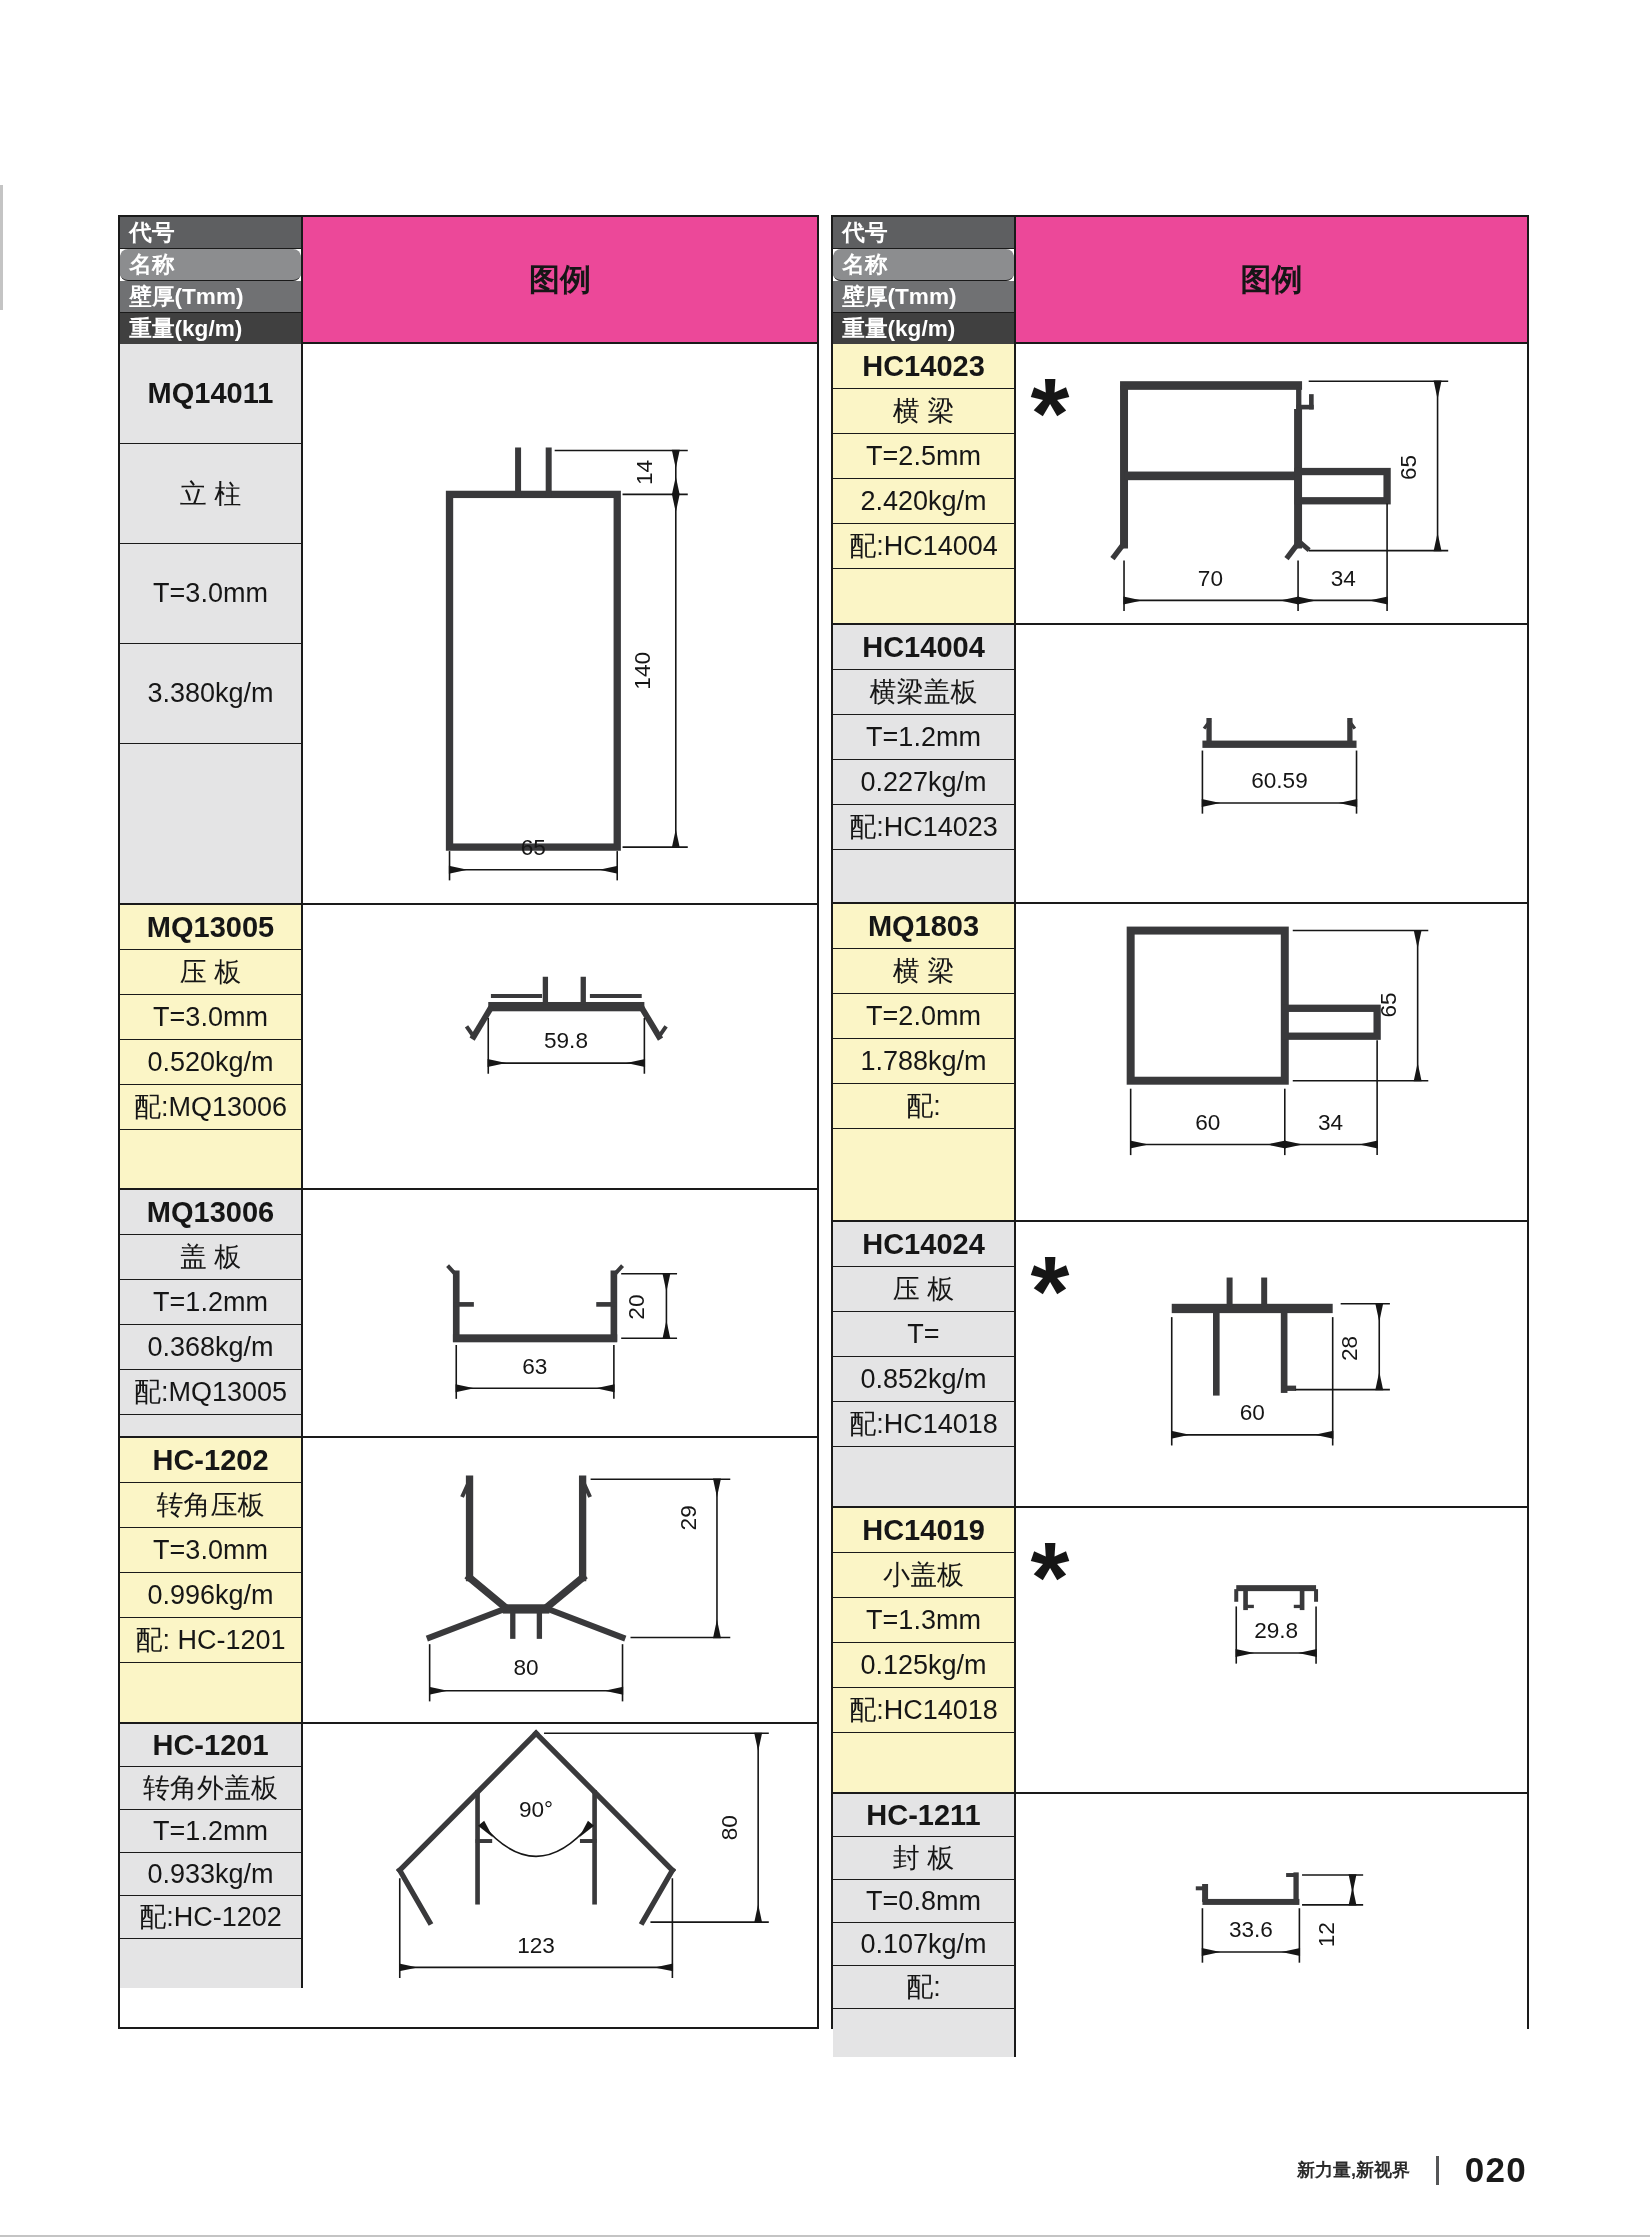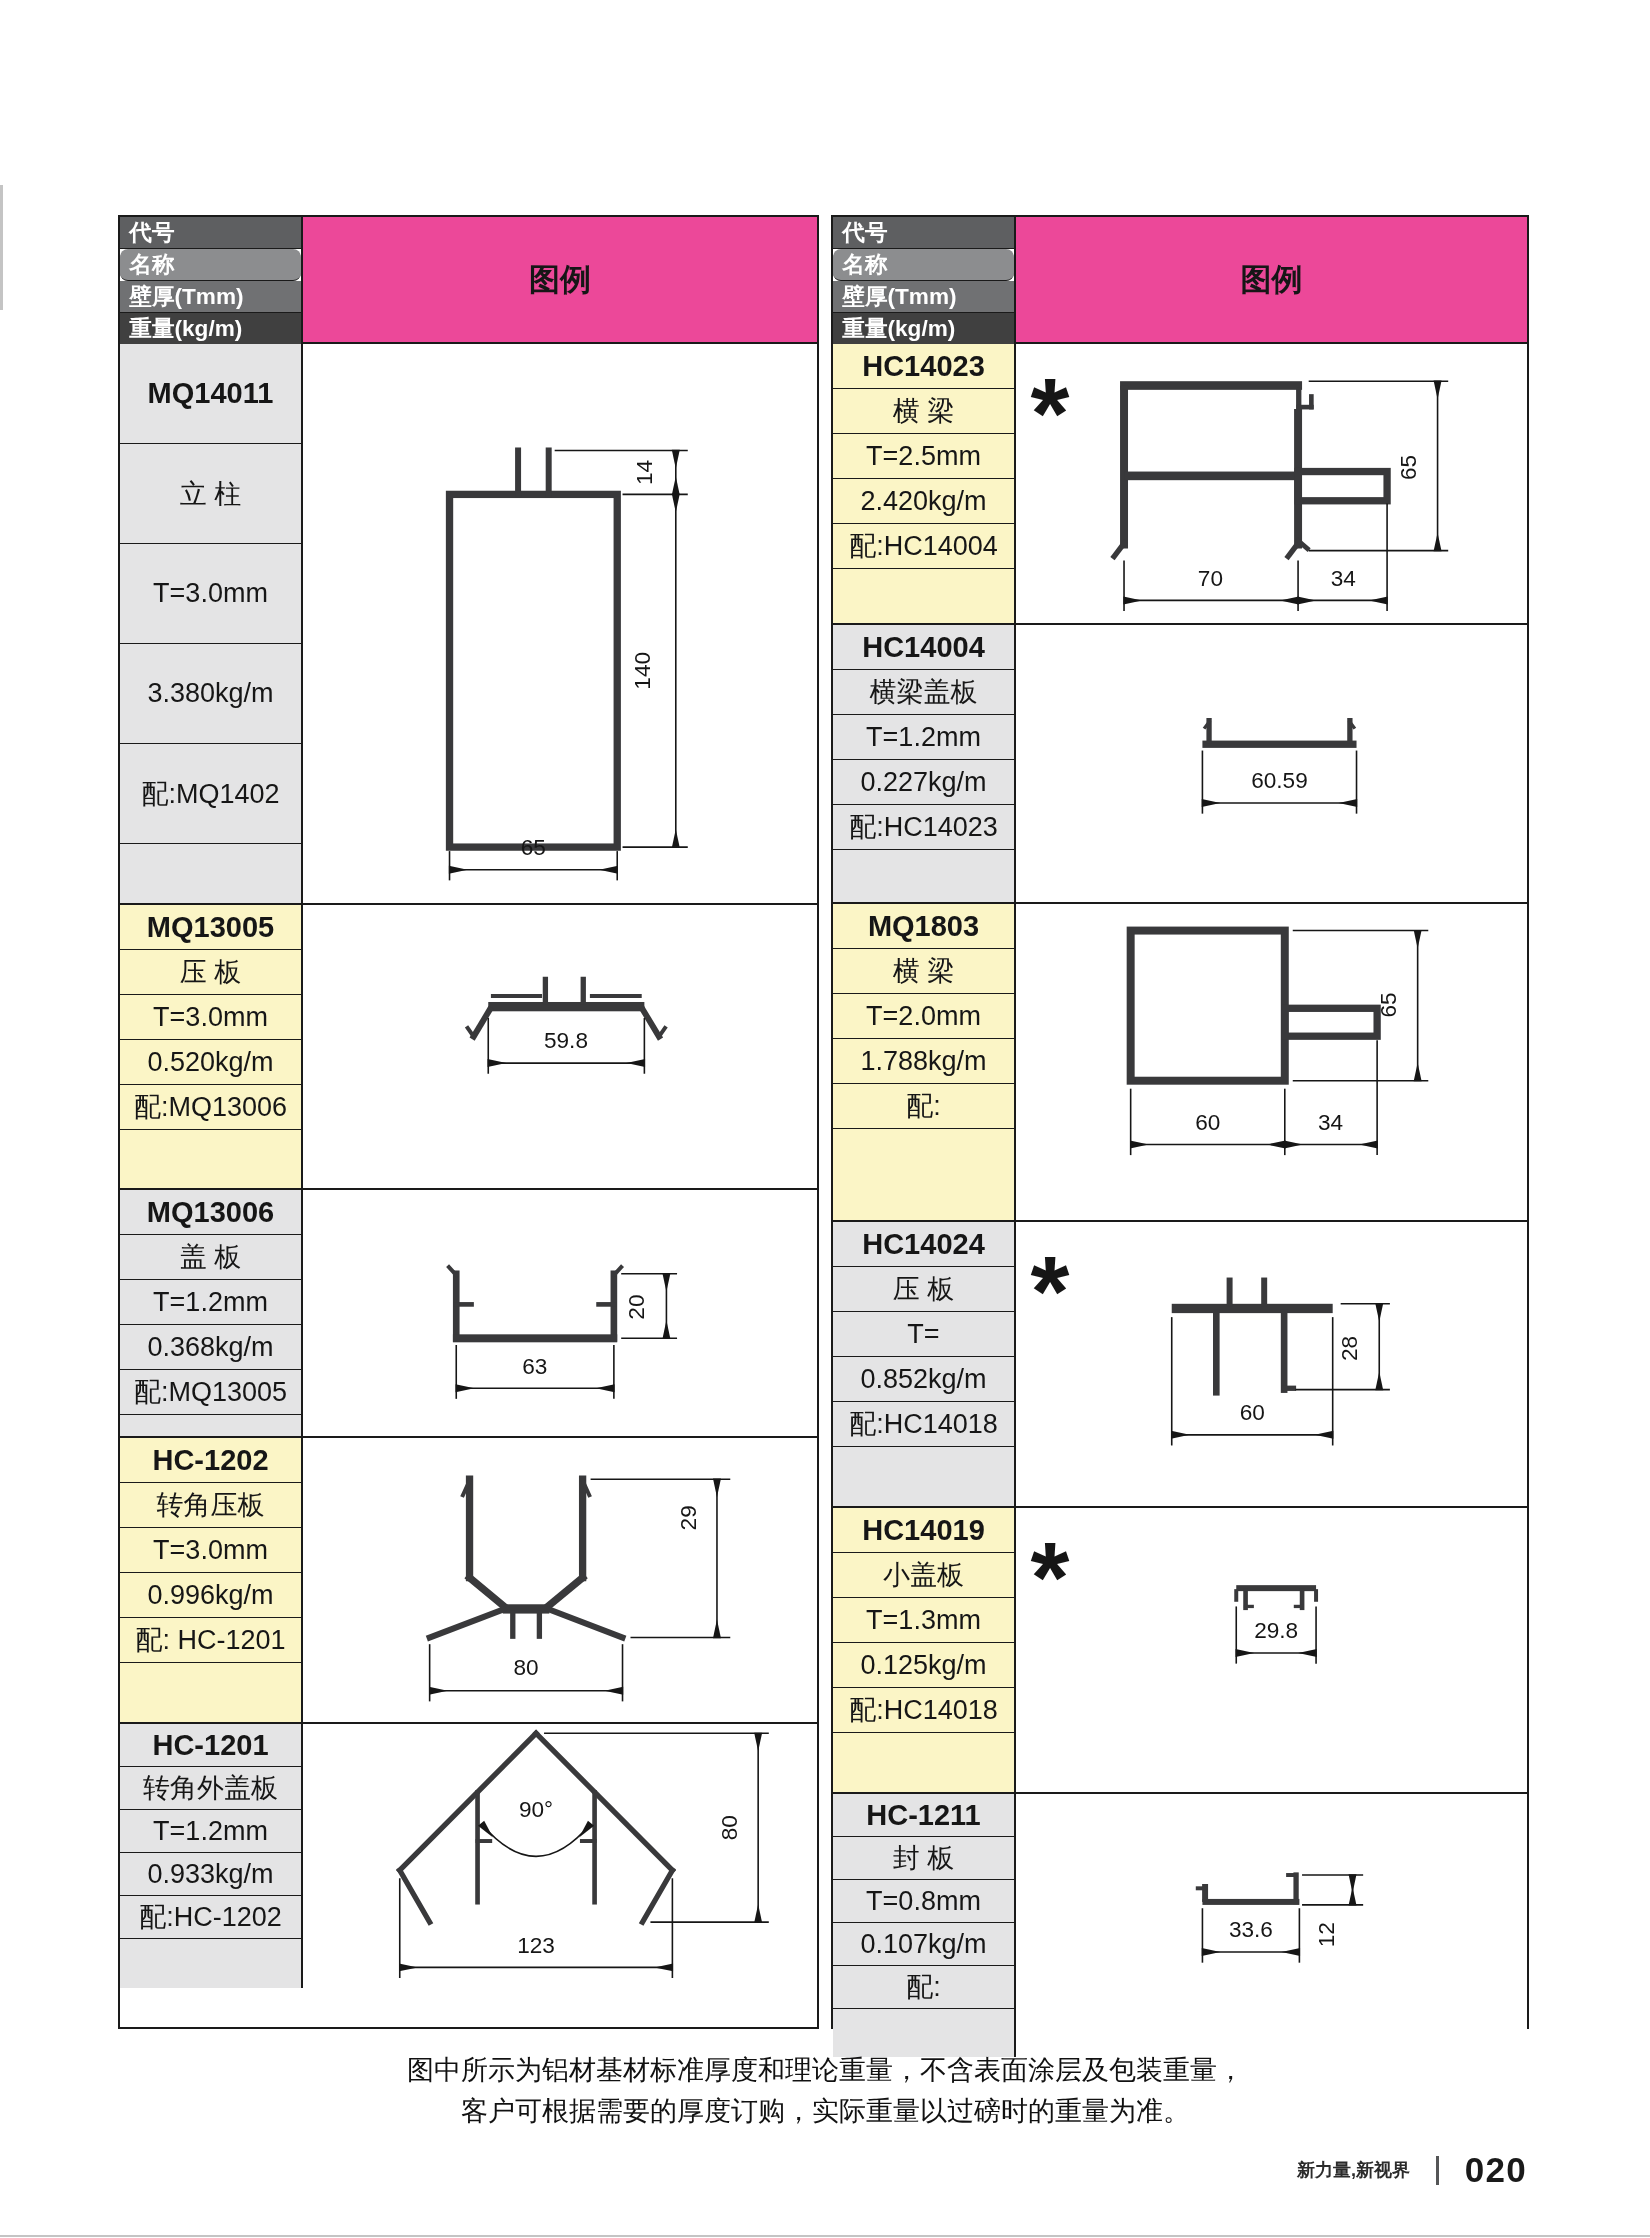--- a/index.html
+++ b/index.html
@@ -72,21 +72,20 @@
       </div>
       <div class="hlegend">图例</div>
     </div>
 
     <div class="block b-tall t-gray" style="height:561px">
       <div class="labels">
         <div class="lrow code">MQ14011</div>
         <div class="lrow">立 柱</div>
         <div class="lrow">T=3.0mm</div>
         <div class="lrow">3.380kg/m</div>
-        <div class="lrow">配:MQ1402</div>
         <div class="lfill"></div>
       </div>
       <div class="diagram">
         <svg width="516" height="559" viewBox="0 0 775 840">
           <defs>
               <marker id="ar-l0" viewBox="0 0 30 16" markerWidth="30" markerHeight="16" refX="28" refY="8" orient="auto-start-reverse" markerUnits="userSpaceOnUse">
                 <path d="M1,8 L29,2 L29,14 Z" fill="#161616"></path>
               </marker>
             </defs>
           <rect class="pf" x="220" y="226" width="252" height="530" stroke-width="11"></rect>
@@ -464,24 +463,20 @@
           <text class="dtx" text-anchor="middle" transform="rotate(-90 478 212)" x="478" y="212">12</text>
           <line class="dim" x1="280" y1="172" x2="280" y2="254"></line>
           <line class="dim" x1="426" y1="172" x2="426" y2="254"></line>
           <line class="dim" x1="280" y1="238" x2="426" y2="238" marker-start="url(#ar-r5)" marker-end="url(#ar-r5)"></line>
           <text class="dtx" text-anchor="middle" x="353" y="216">33.6</text>
         </svg>
       </div>
     </div>
   </div>
 
-  <div class="note">
-    <div>图中所示为铝材基材标准厚度和理论重量，不含表面涂层及包装重量，</div>
-    <div>客户可根据需要的厚度订购，实际重量以过磅时的重量为准。</div>
-  </div>
 
   <div class="footer">
     <span class="brand">新力量,新视界</span>
     <span class="fdiv"></span>
     <span class="fpage">020</span>
   </div>
 </div>
 
 
 </body></html>

